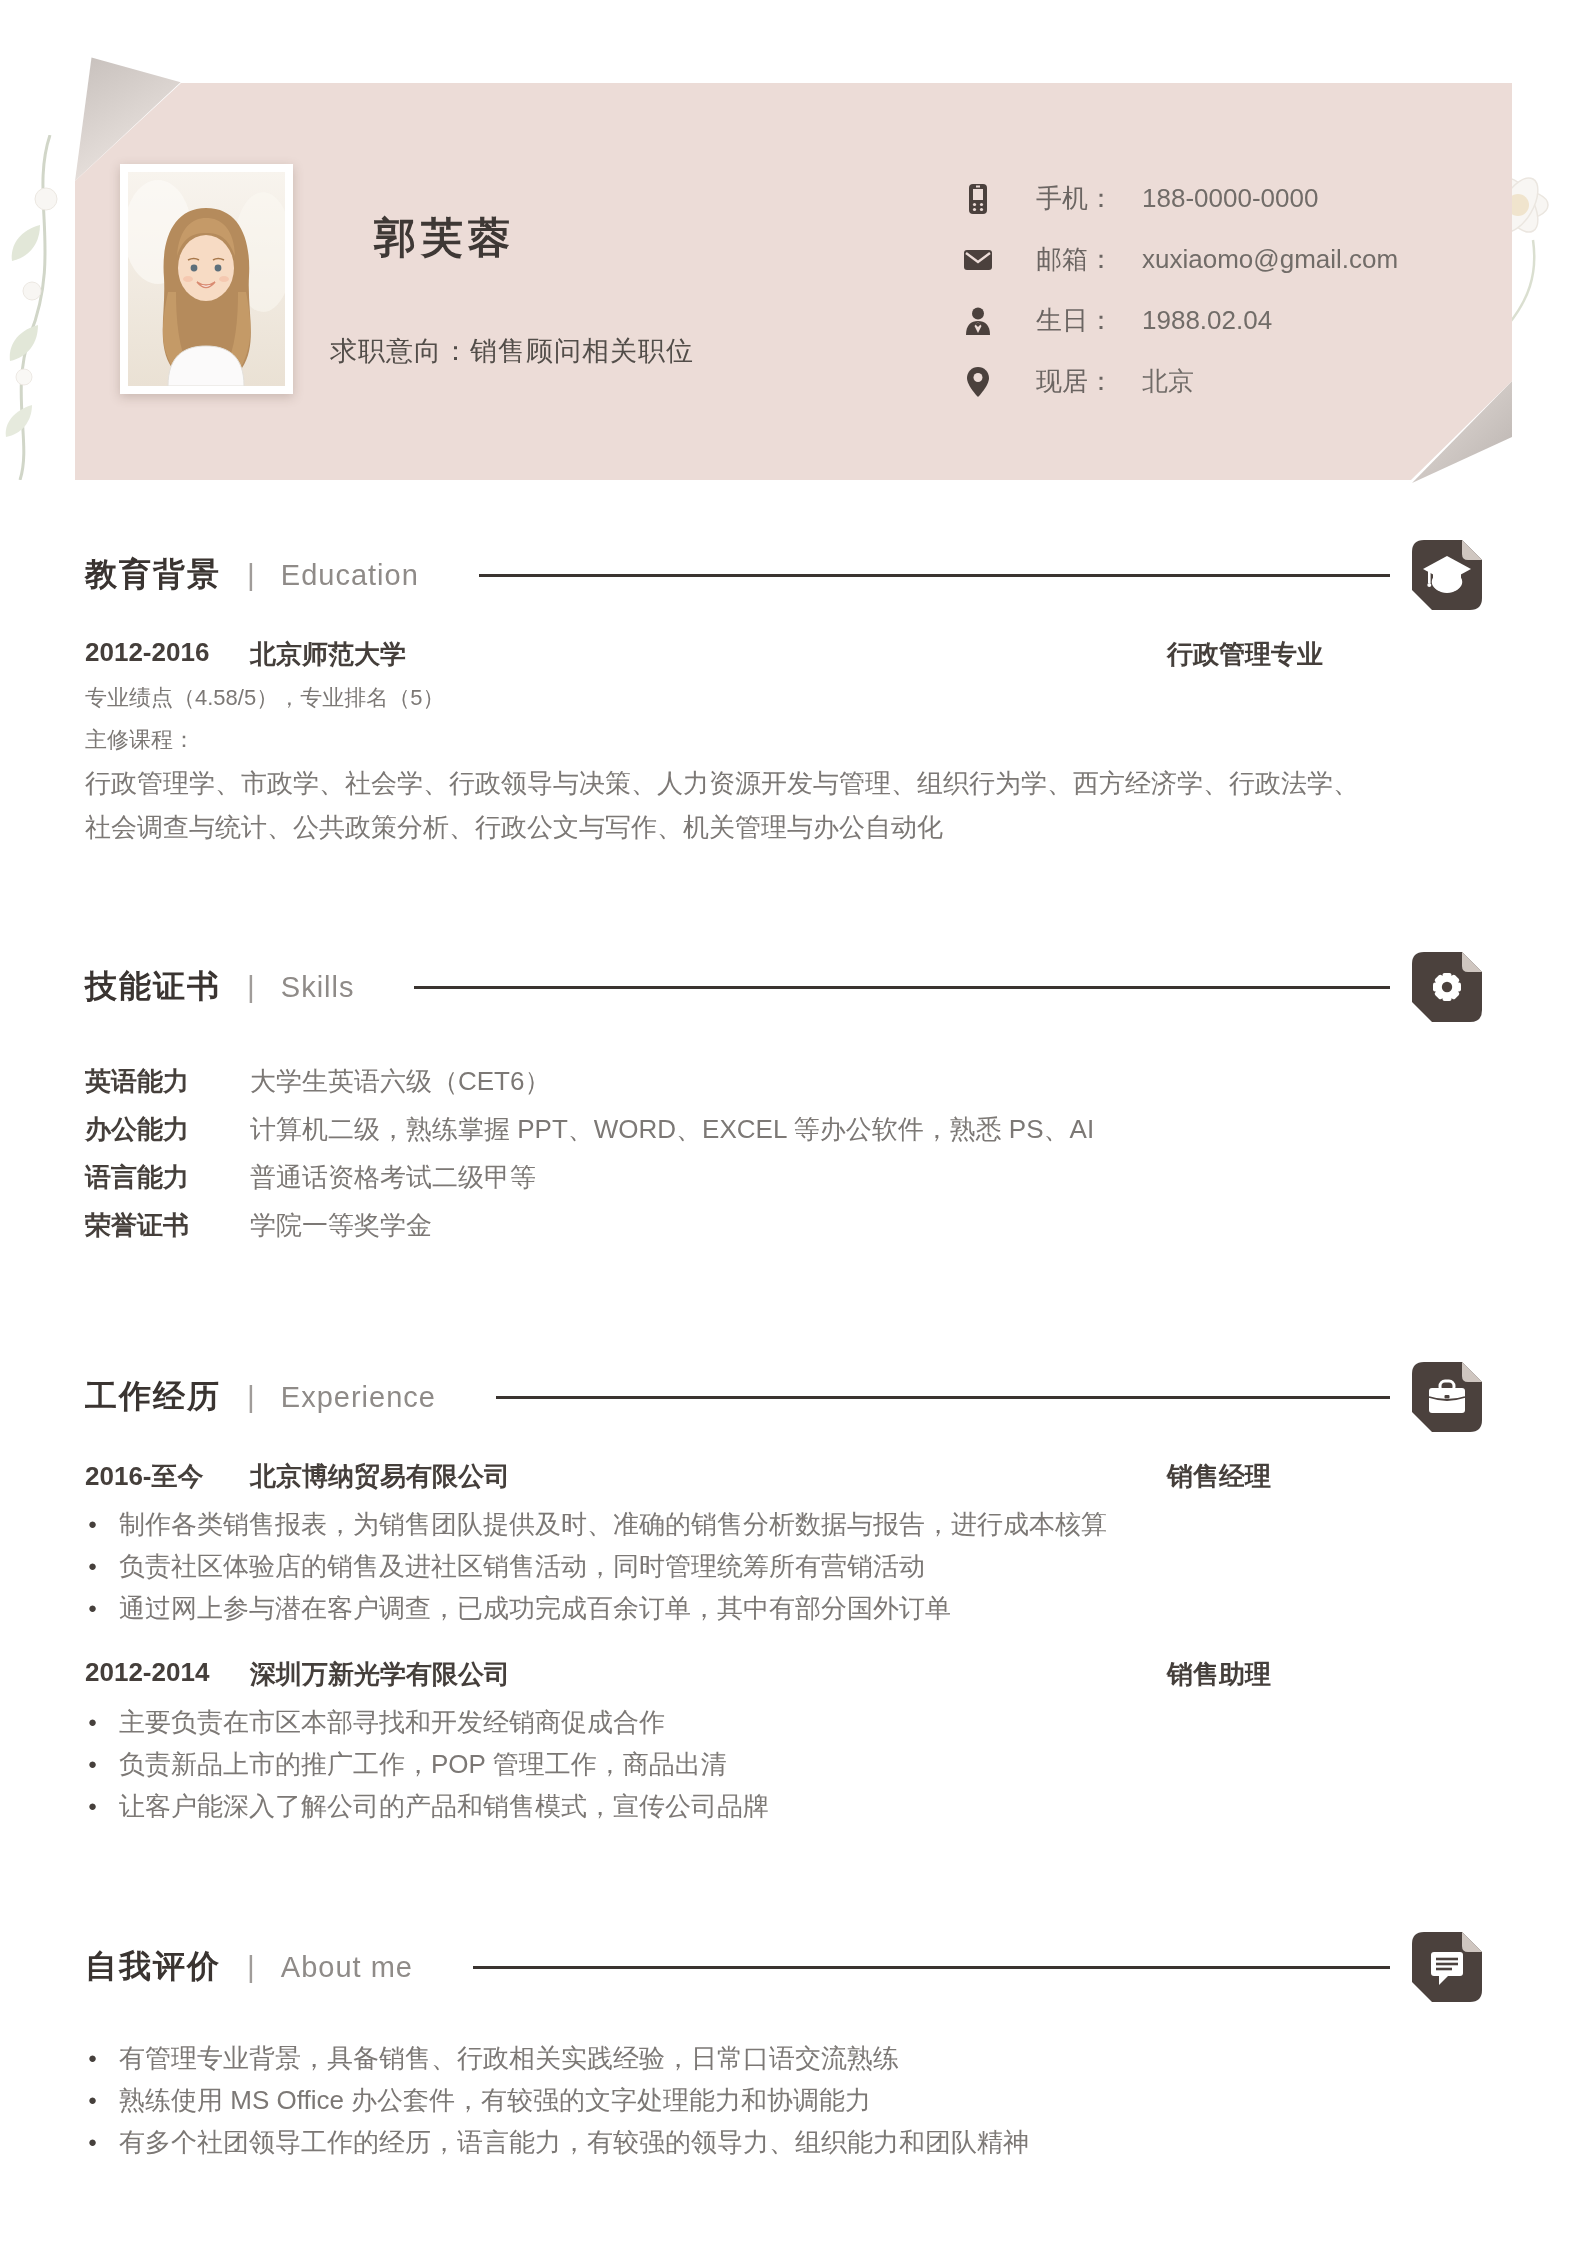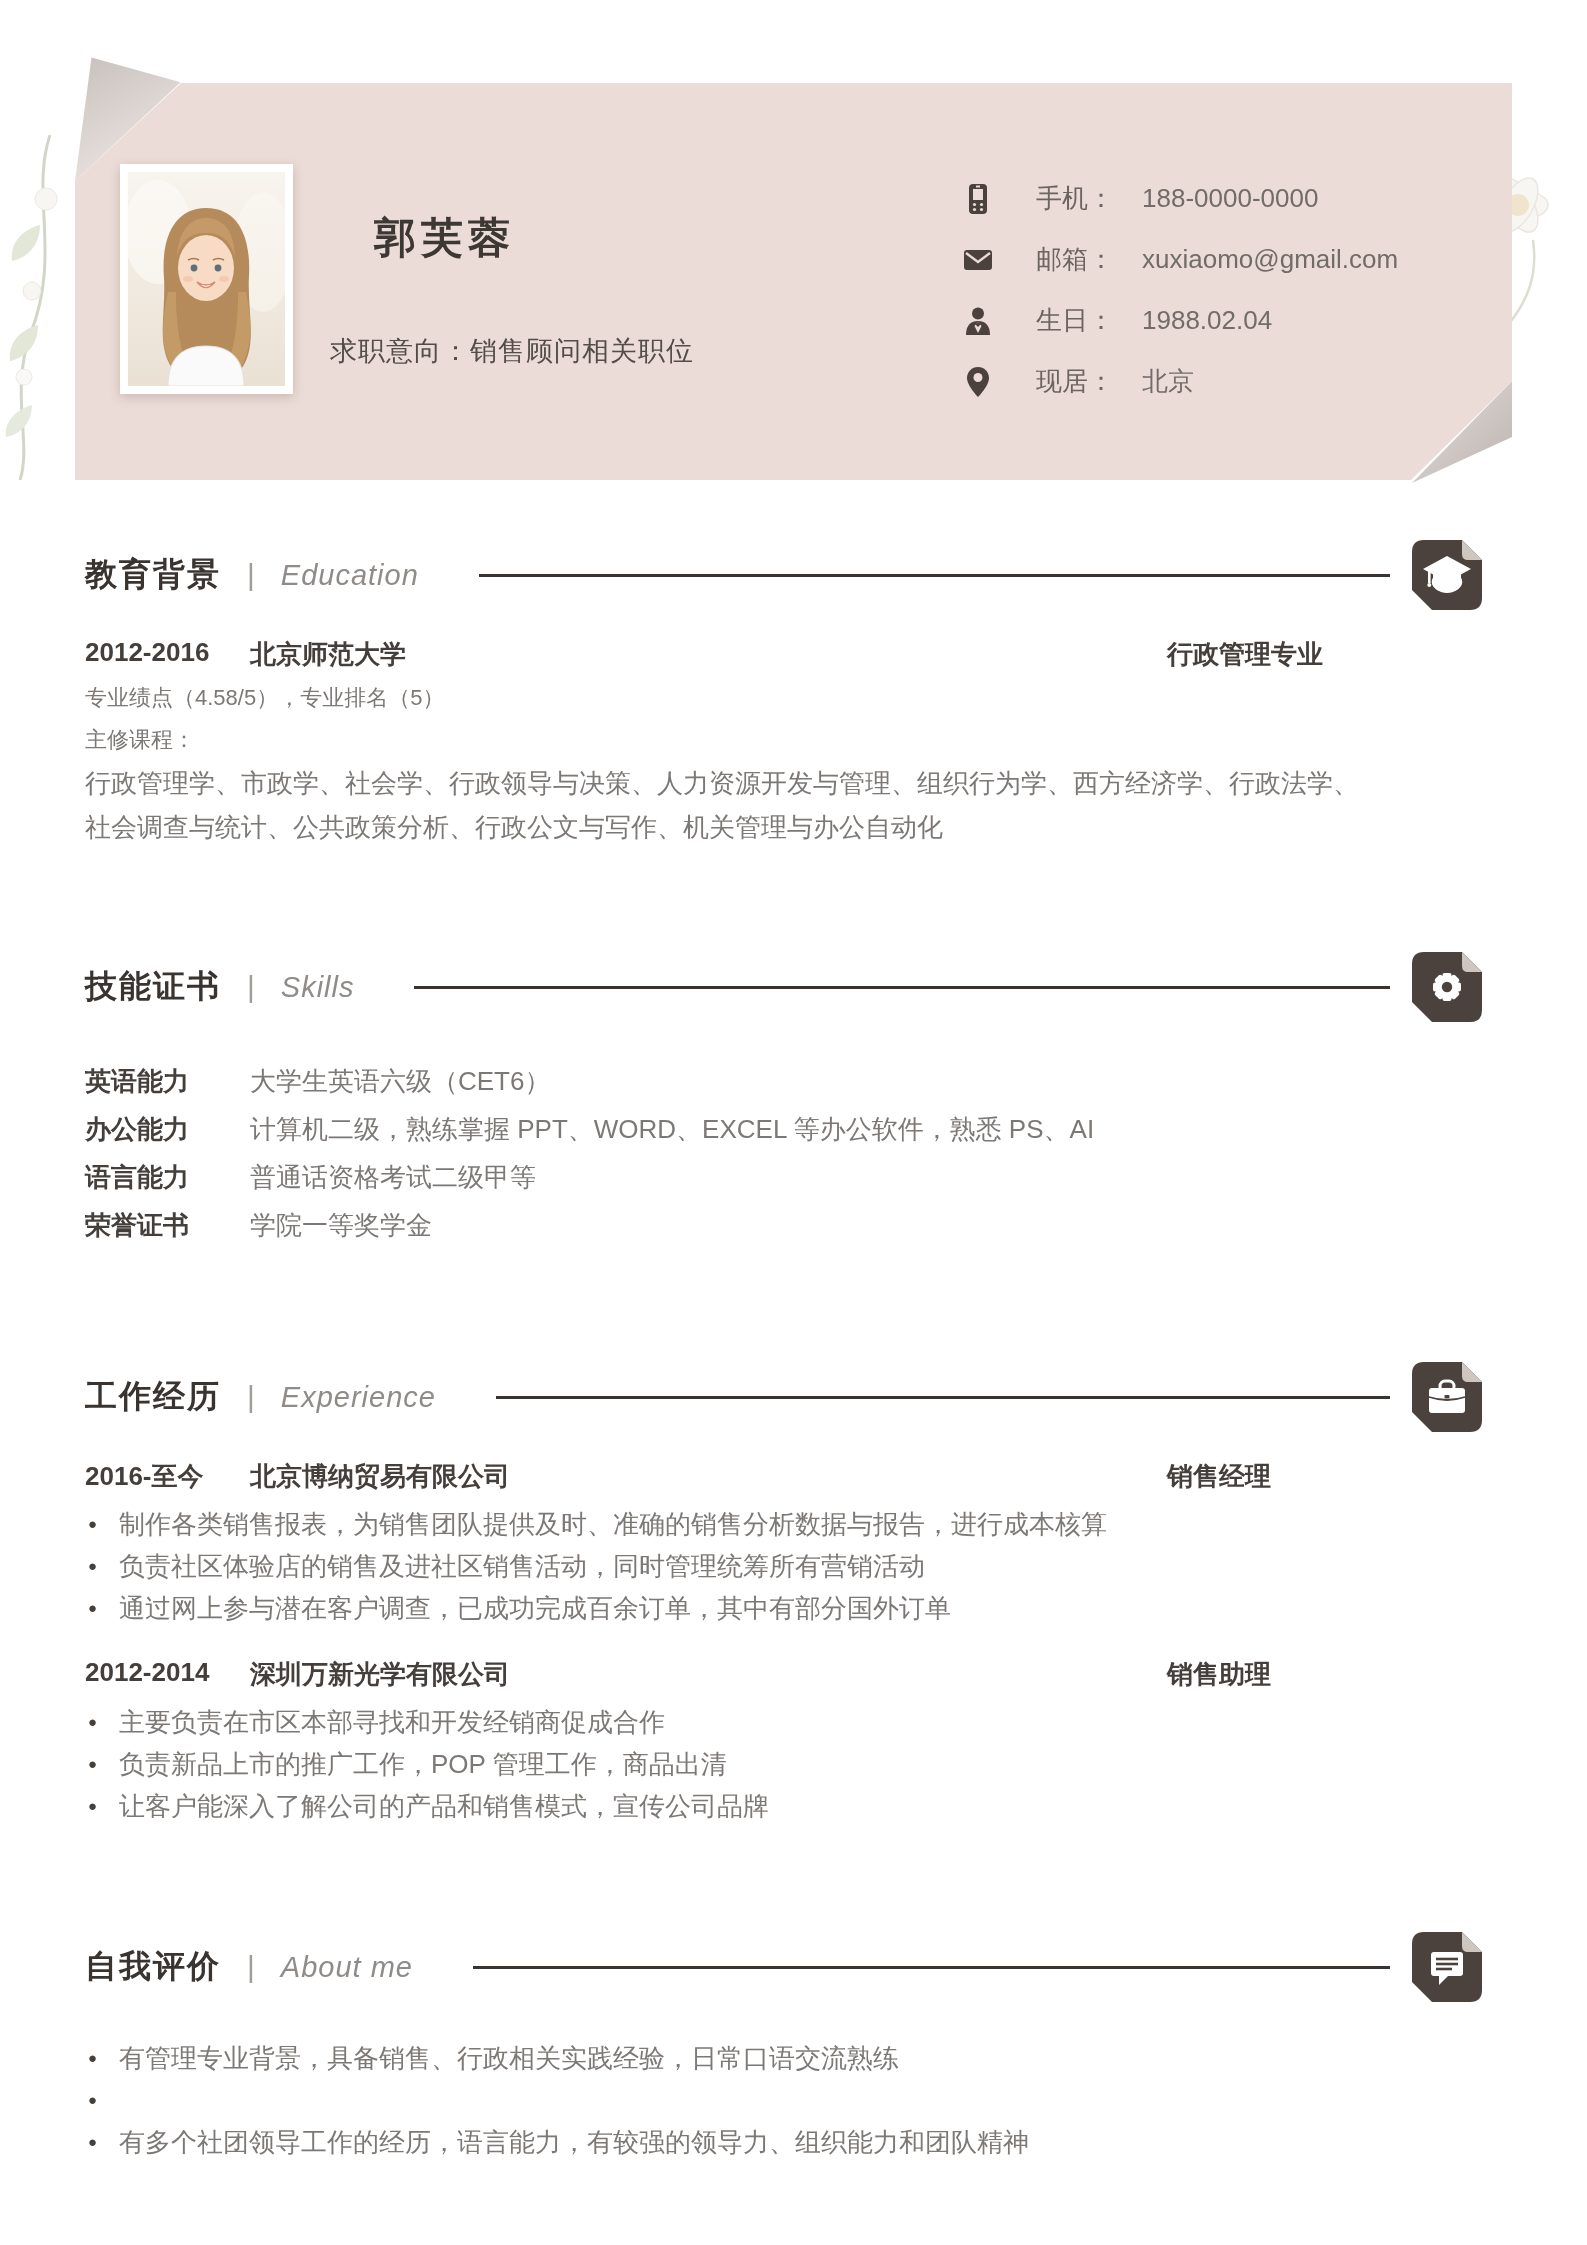--- a/index.html
+++ b/index.html
@@ -54,21 +54,21 @@
   .c-label { width:96px; margin-left:43px; font-size:26px; color:#6b6562; }
   .c-value { margin-left:10px; font-size:26px; color:#716c68; }
   
   .section { position:absolute; left:85px; width:1305px; }
   .sec-head { display:flex; align-items:center; height:64px;gap:12px; }
   .t-cn {
     font-family:"Liberation Serif", serif; font-size:32px; font-weight:bold;
     color:#3a3431; letter-spacing:2px;
   }
   .t-sep { font-size:30px; color:#a09c99; margin:0 14px; font-weight:normal; }
-  .t-en { font-size:29px; color:#8f8b88; letter-spacing:1px;font-style:italic; }
+  .t-en { font-size:29px; color:#8f8b88; letter-spacing:1px; }
   .rule { flex:1; height:3px; background:#3a3430; margin-left:48px; }
   
   .tile { position:absolute; left:1412px; width:70px; height:70px; }
   
   .h-row { position:relative; height:40px; margin-top:30px; }
   .h-row .period { position:absolute; left:0; font-size:26px; font-weight:bold; color:#453f3b; }
   .h-row .org { position:absolute; left:165px; font-size:26px; font-weight:bold; color:#453f3b; }
   .h-row .role { position:absolute; left:1082px; font-size:26px; font-weight:bold; color:#453f3b; }
   .gray-line { font-size:22px; color:#7c7875; line-height:42px; }
   .courses { width:1290px; font-size:26px; color:#7c7875; line-height:44px; }
@@ -329,20 +329,21 @@
     <span class="t-en">About me</span>
     <span class="rule"></span>
   </div>
   <div class="bullets about-bullets">
     <div class="b-row">
       <span class="b-dot">●</span>
       <span class="b-text">有管理专业背景，具备销售、行政相关实践经验，日常口语交流熟练</span>
     </div>
     <div class="b-row">
       <span class="b-dot">●</span>
+      <span class="b-text">熟练使用 MS Office 办公套件，有较强的文字处理能力和协调能力</span>
     </div>
     <div class="b-row">
       <span class="b-dot">●</span>
       <span class="b-text">有多个社团领导工作的经历，语言能力，有较强的领导力、组织能力和团队精神</span>
     </div>
   </div>
 </div>
 <svg class="tile" style="top:1932px;" viewBox="0 0 70 70">
   <path d="M12 0 H50 L70 20 V58 Q70 70 58 70 H20 L0 50 V12 Q0 0 12 0 Z" fill="#4b413d"></path>
   <path d="M50 0 L70 20 H56 Q50 20 50 14 Z" fill="#cfc6c0"></path>

